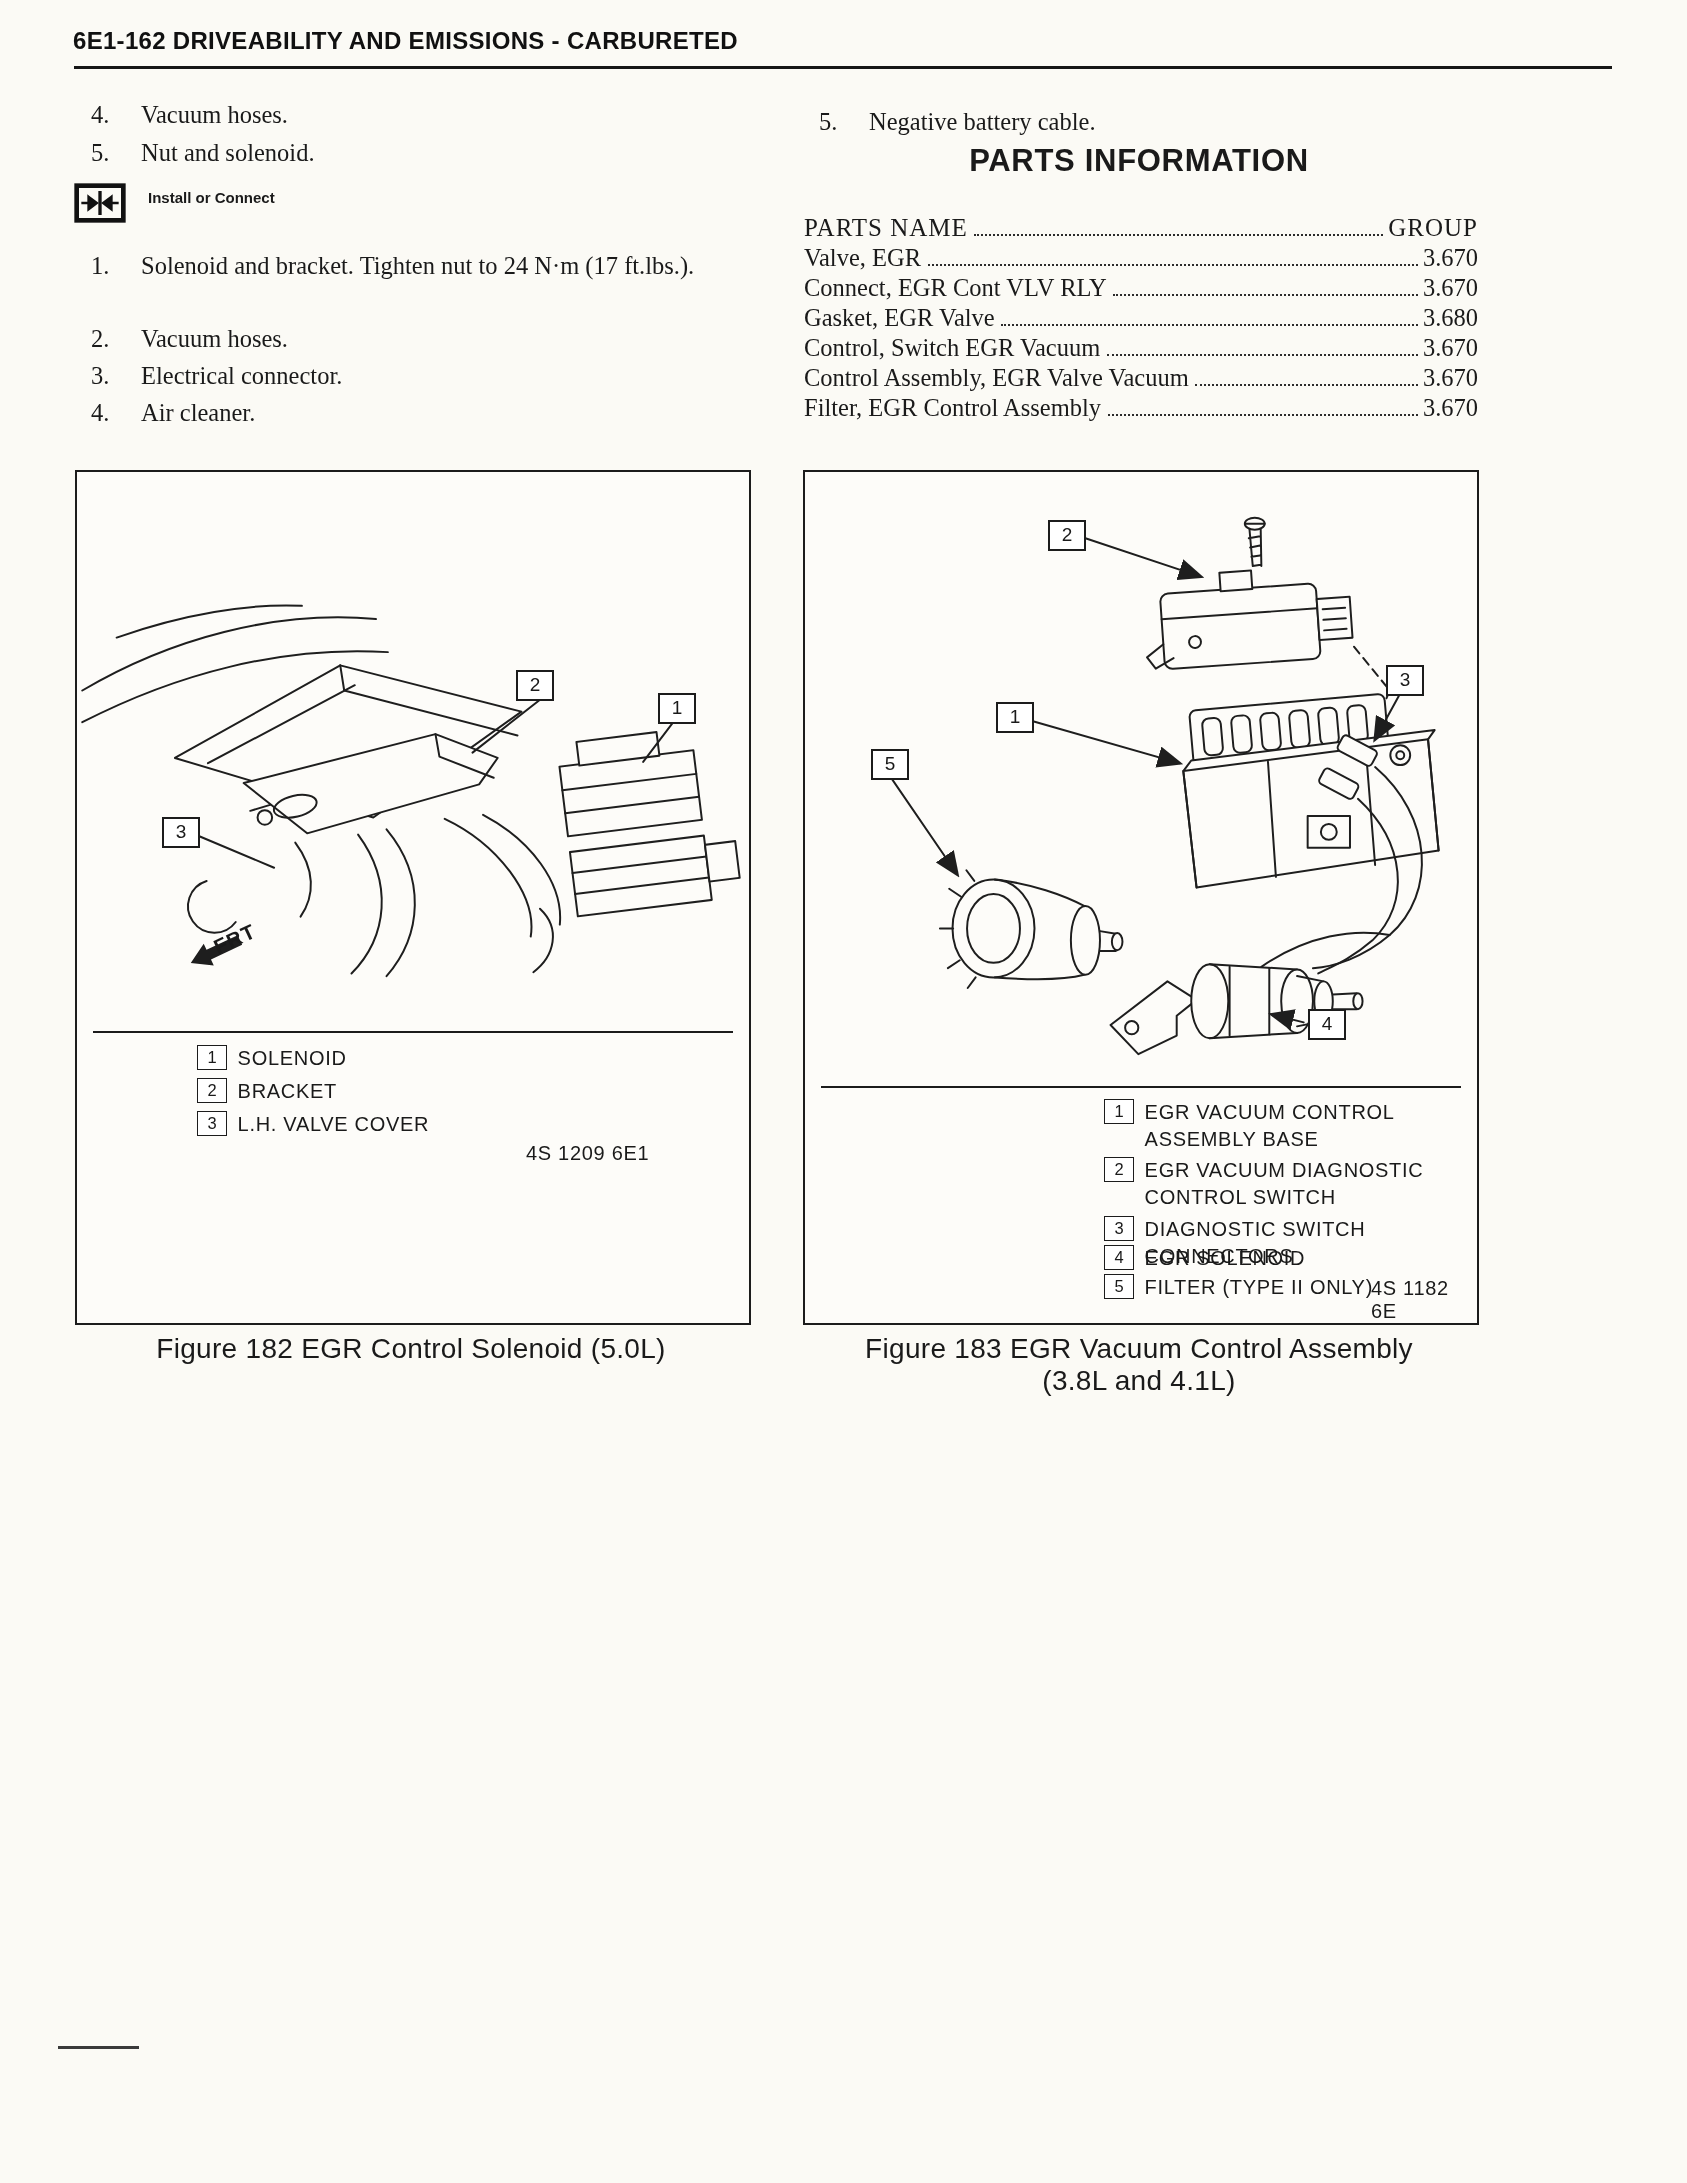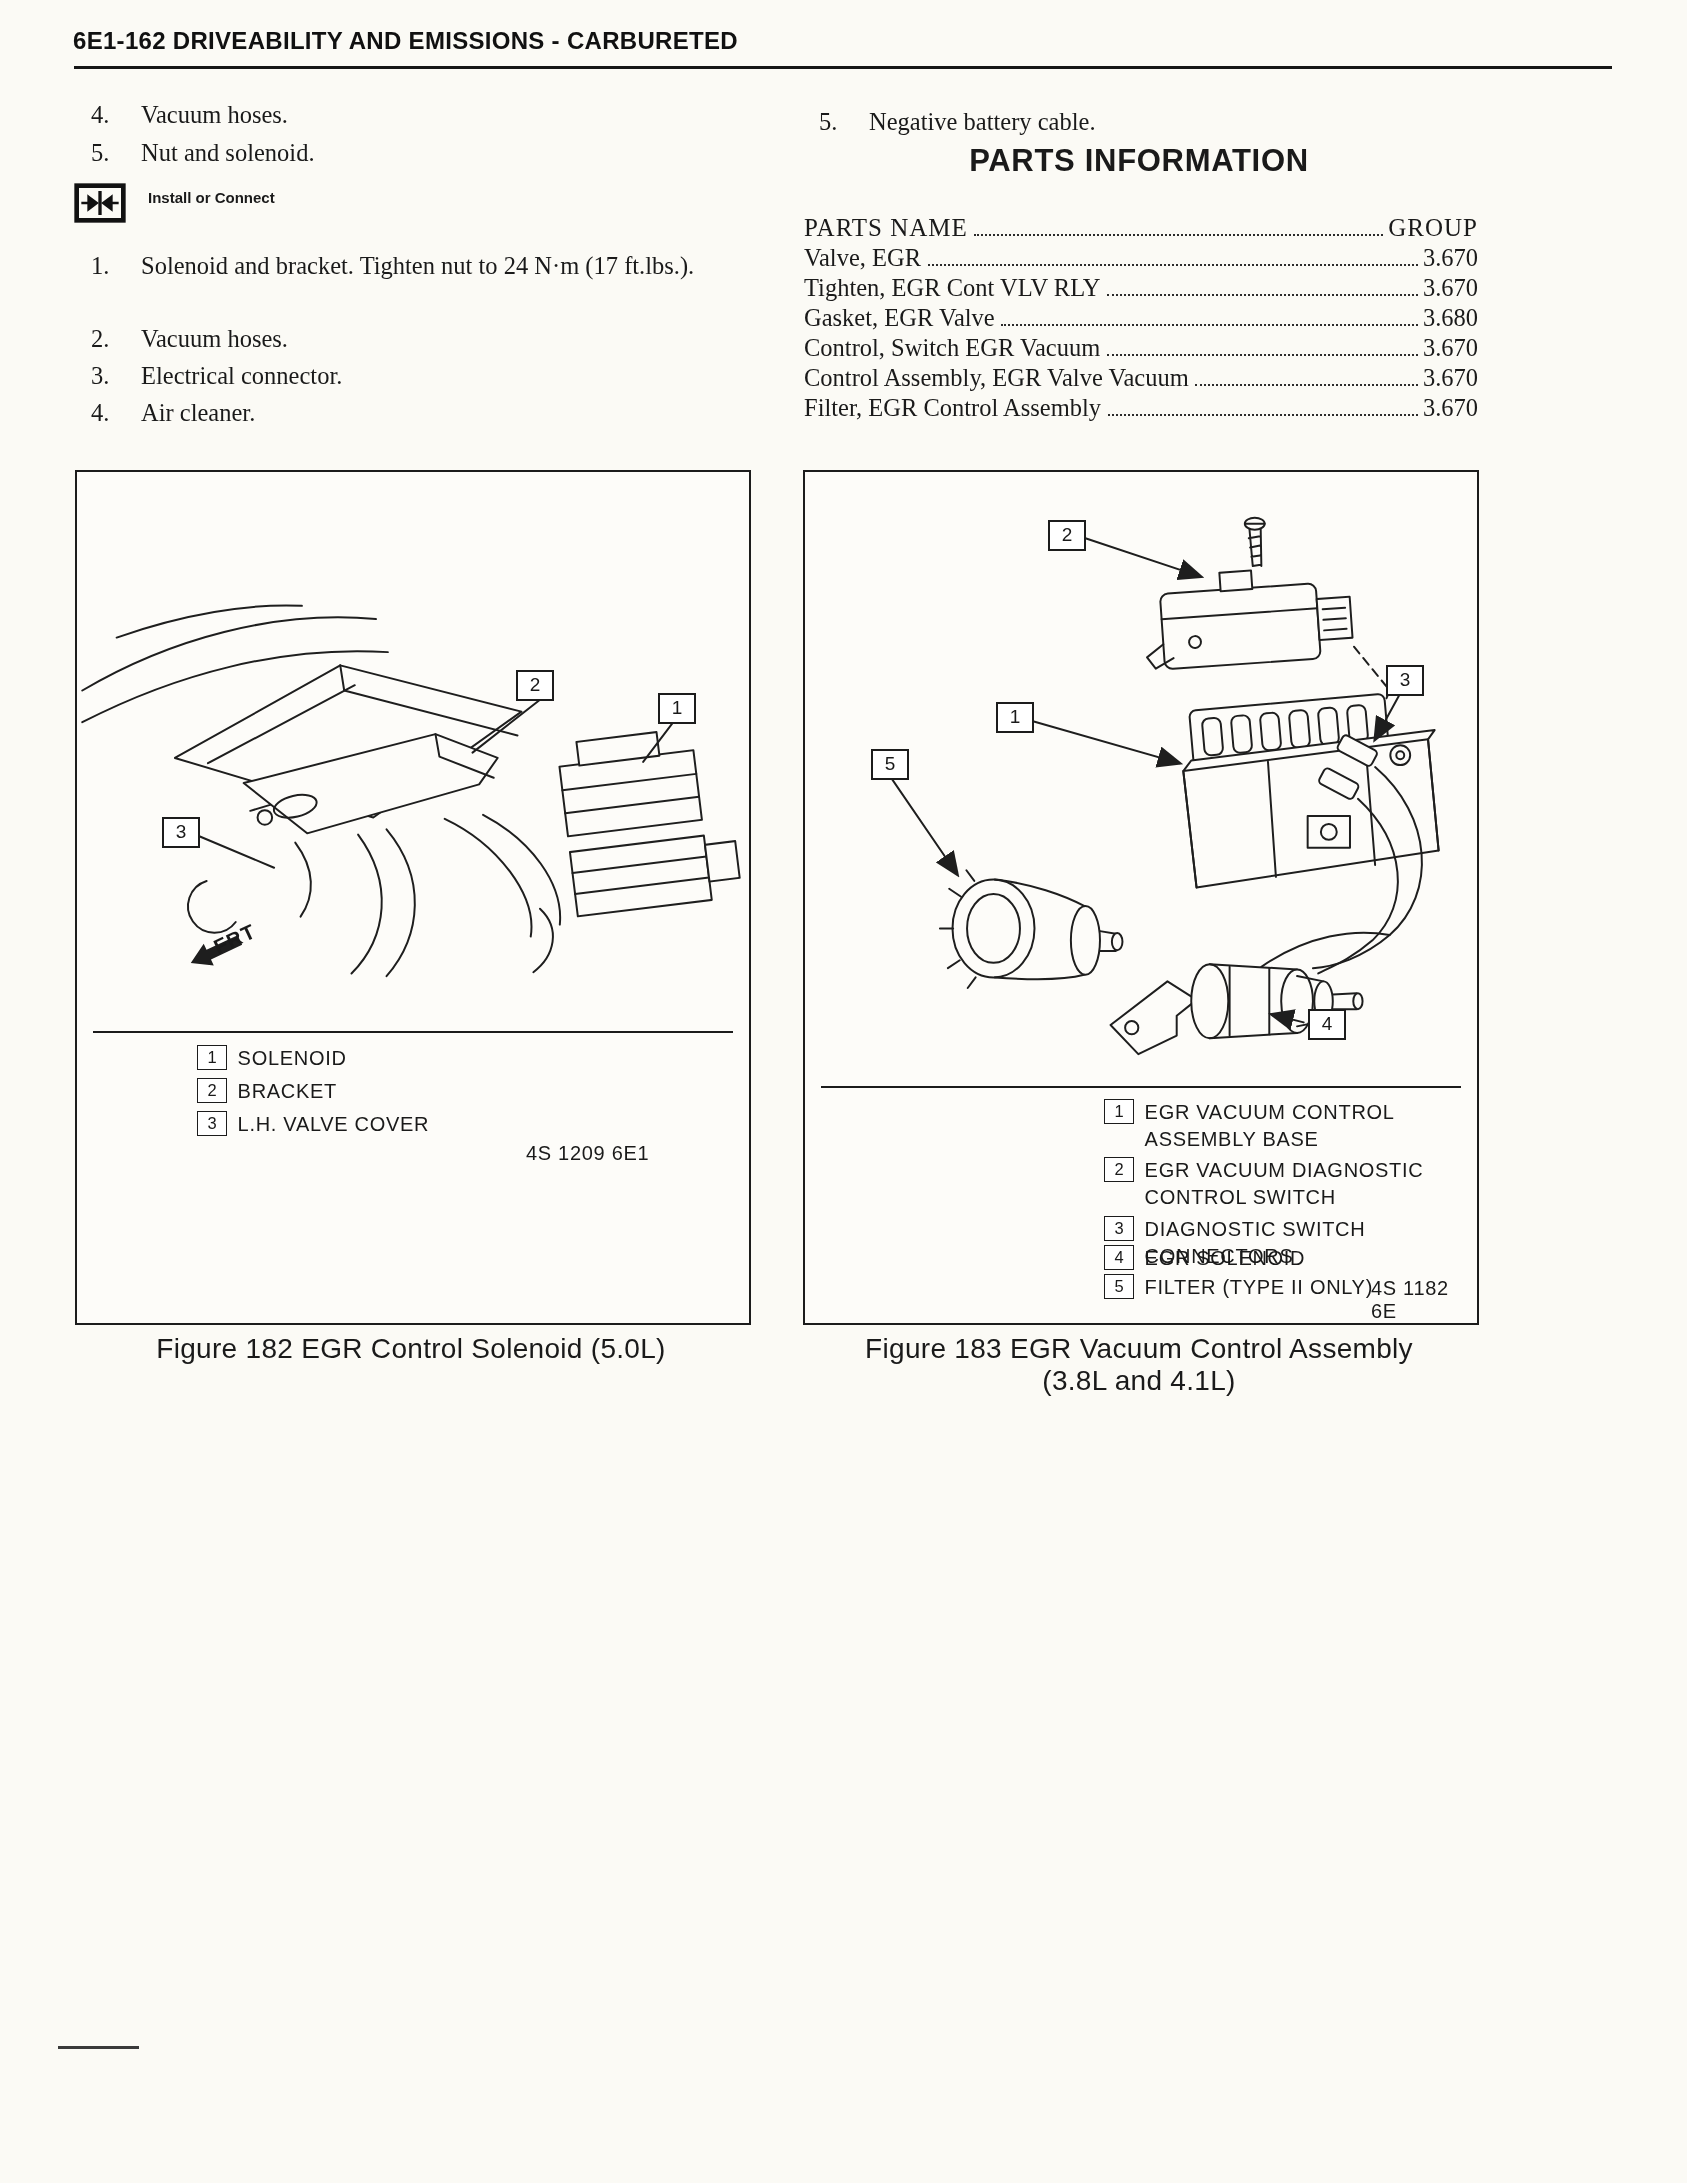--- a/index.html
+++ b/index.html
@@ -101,21 +101,21 @@
     <span>PARTS NAME</span>
     <span class="leader"></span>
     <span class="parts-group">GROUP</span>
   </div>
   <div class="parts-row">
     <span>Valve, EGR</span>
     <span class="leader"></span>
     <span class="parts-group">3.670</span>
   </div>
   <div class="parts-row">
-    <span>Tighten, EGR Cont VLV RLY</span>
+    <span>Connect, EGR Cont VLV RLY</span>
     <span class="leader"></span>
     <span class="parts-group">3.670</span>
   </div>
   <div class="parts-row">
     <span>Gasket, EGR Valve</span>
     <span class="leader"></span>
     <span class="parts-group">3.680</span>
   </div>
   <div class="parts-row">
     <span>Control, Switch EGR Vacuum</span>

